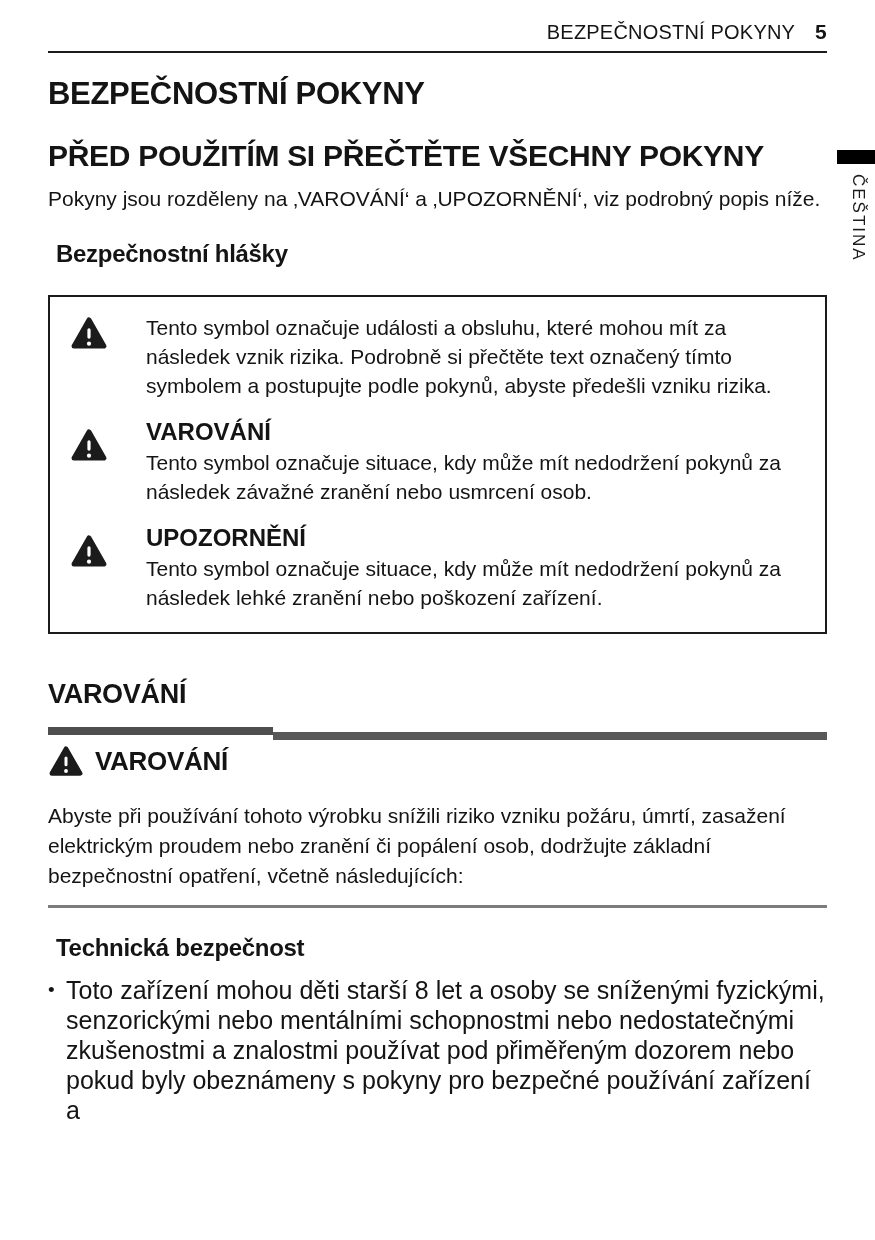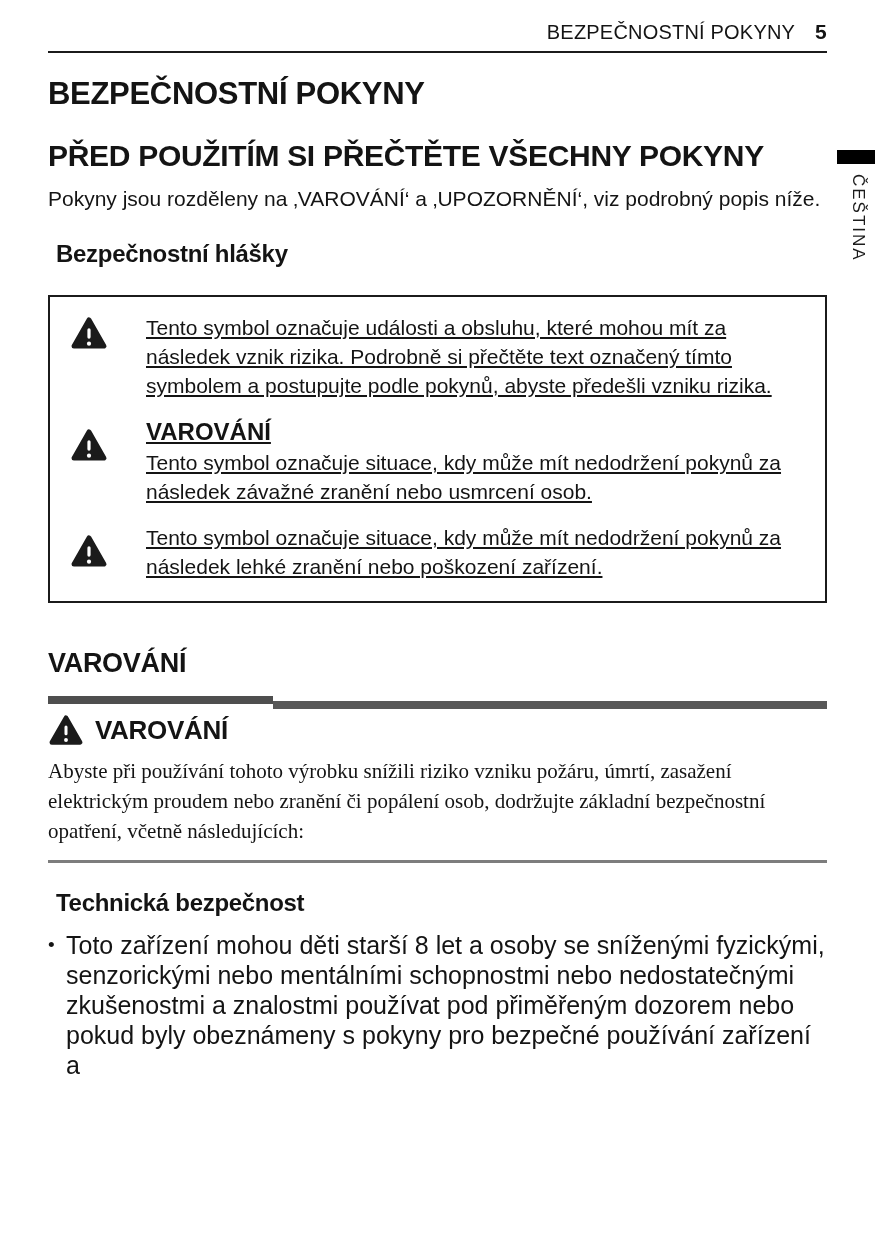--- a/index.html
+++ b/index.html
@@ -30,39 +30,38 @@
 
   h1.page-title{font-size:31px;line-height:36px;font-weight:bold;margin:23px 0 0;letter-spacing:-.3px;}
   h2.read-all{font-size:30px;line-height:30px;font-weight:bold;margin:29px 0 0;letter-spacing:-.3px;}
   p.body-p{font-size:21px;line-height:30px;margin:13px 0 0;}
   h3.sub{font-size:24px;line-height:28px;font-weight:bold;margin:26px 8px 0;letter-spacing:-.3px;}
 
   
   .msg-box{
     border:2px solid #1b1b1b;margin-top:27px;
     padding:12px 18px 20px 14px;
-    text-decoration:underline;
   }
   .msg-row{display:flex;margin-top:17px;}
   .msg-row:first-child{margin-top:4px;}
   .msg-icon-col{flex:none;width:82px;padding-left:6px;box-sizing:border-box;padding-top:3px;}
   .msg-text-col{flex:1;}
   .msg-title{font-size:24px;line-height:30px;font-weight:bold;margin:0 0 1px;}
   .msg-text{font-size:21px;line-height:29px;margin:0;}
 
   h2.section-warning{font-size:27px;line-height:32px;font-weight:bold;margin:44px 0 0;letter-spacing:-.3px;}
 
   
   .banner-bar{position:relative;height:15px;margin-top:17px;}
   .banner-bar .seg-left{position:absolute;left:0;top:0;width:225px;height:8px;background:#4e4e4e;}
   .banner-bar .seg-right{position:absolute;left:225px;right:0;top:5px;height:8px;background:#585858;}
 
   .banner-head{display:flex;align-items:center;gap:11px;margin-top:3px;}
   .banner-title{font-size:26px;font-weight:bold;letter-spacing:-.3px;}
-  .banner-text{font-size:21px;line-height:30px;margin:10px 0 0;font-family:Liberation Serif, serif;}
+  .banner-text{font-size:21px;line-height:30px;margin:24px 0 0;}
 
   .gray-rule{height:3px;background:#7d7d7d;margin-top:14px;border:none;}
 
   ul.bullets{list-style:none;margin:13px 0 0;padding:0;}
   ul.bullets li{
     position:relative;padding-left:18px;
     font-size:25px;line-height:30px;
   }
   ul.bullets li::before{
     content:"\2022";position:absolute;left:0;top:0;font-size:19px;
@@ -121,20 +120,21 @@
 
     <div class="msg-row">
       <div class="msg-icon-col">
         <svg class="warn-svg" viewBox="0 0 40 36" width="38" height="34" style="margin-top:8px">
           <path d="M20 4 L36 32 H4 Z" fill="#1b1b1b" stroke="#1b1b1b" stroke-width="5" stroke-linejoin="round"></path>
           <rect x="18.3" y="13" width="3.4" height="11" rx="1.7" fill="#fff"></rect>
           <circle cx="20" cy="29.3" r="2.2" fill="#fff"></circle>
         </svg>
       </div>
       <div class="msg-text-col">
+        <p class="msg-title">UPOZORNĚNÍ</p>
         <p class="msg-text">Tento symbol označuje situace, kdy může mít nedodržení pokynů za následek lehké zranění nebo poškození zařízení.</p>
       </div>
     </div>
 
   </div>
 
   <h2 class="section-warning">VAROVÁNÍ</h2>
 
   <div class="banner-bar">
     <div class="seg-left"></div>

